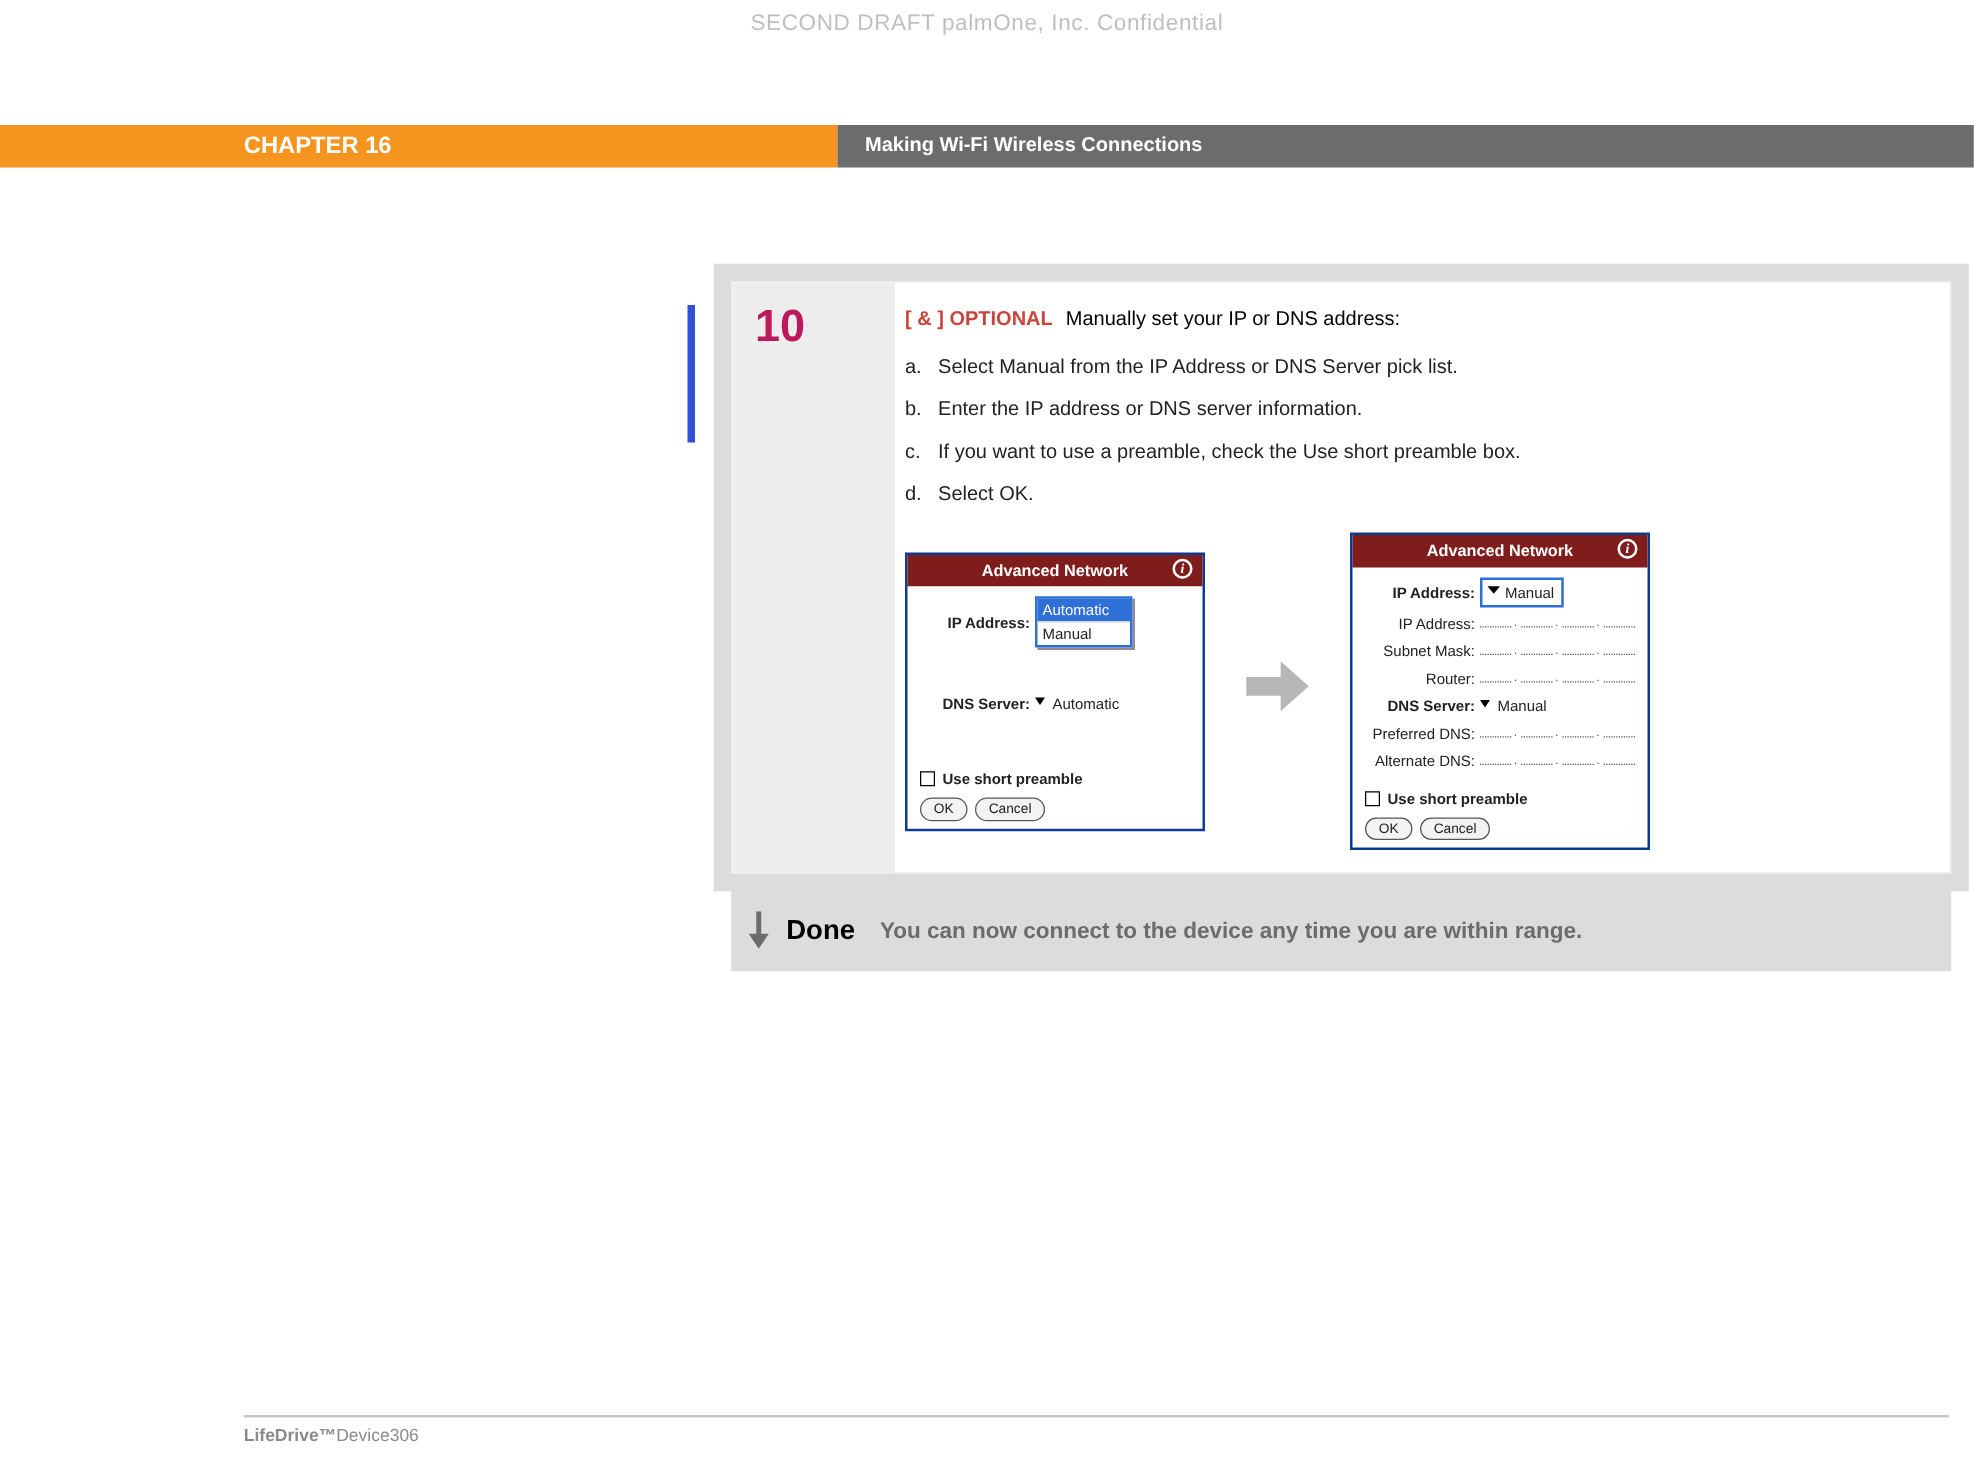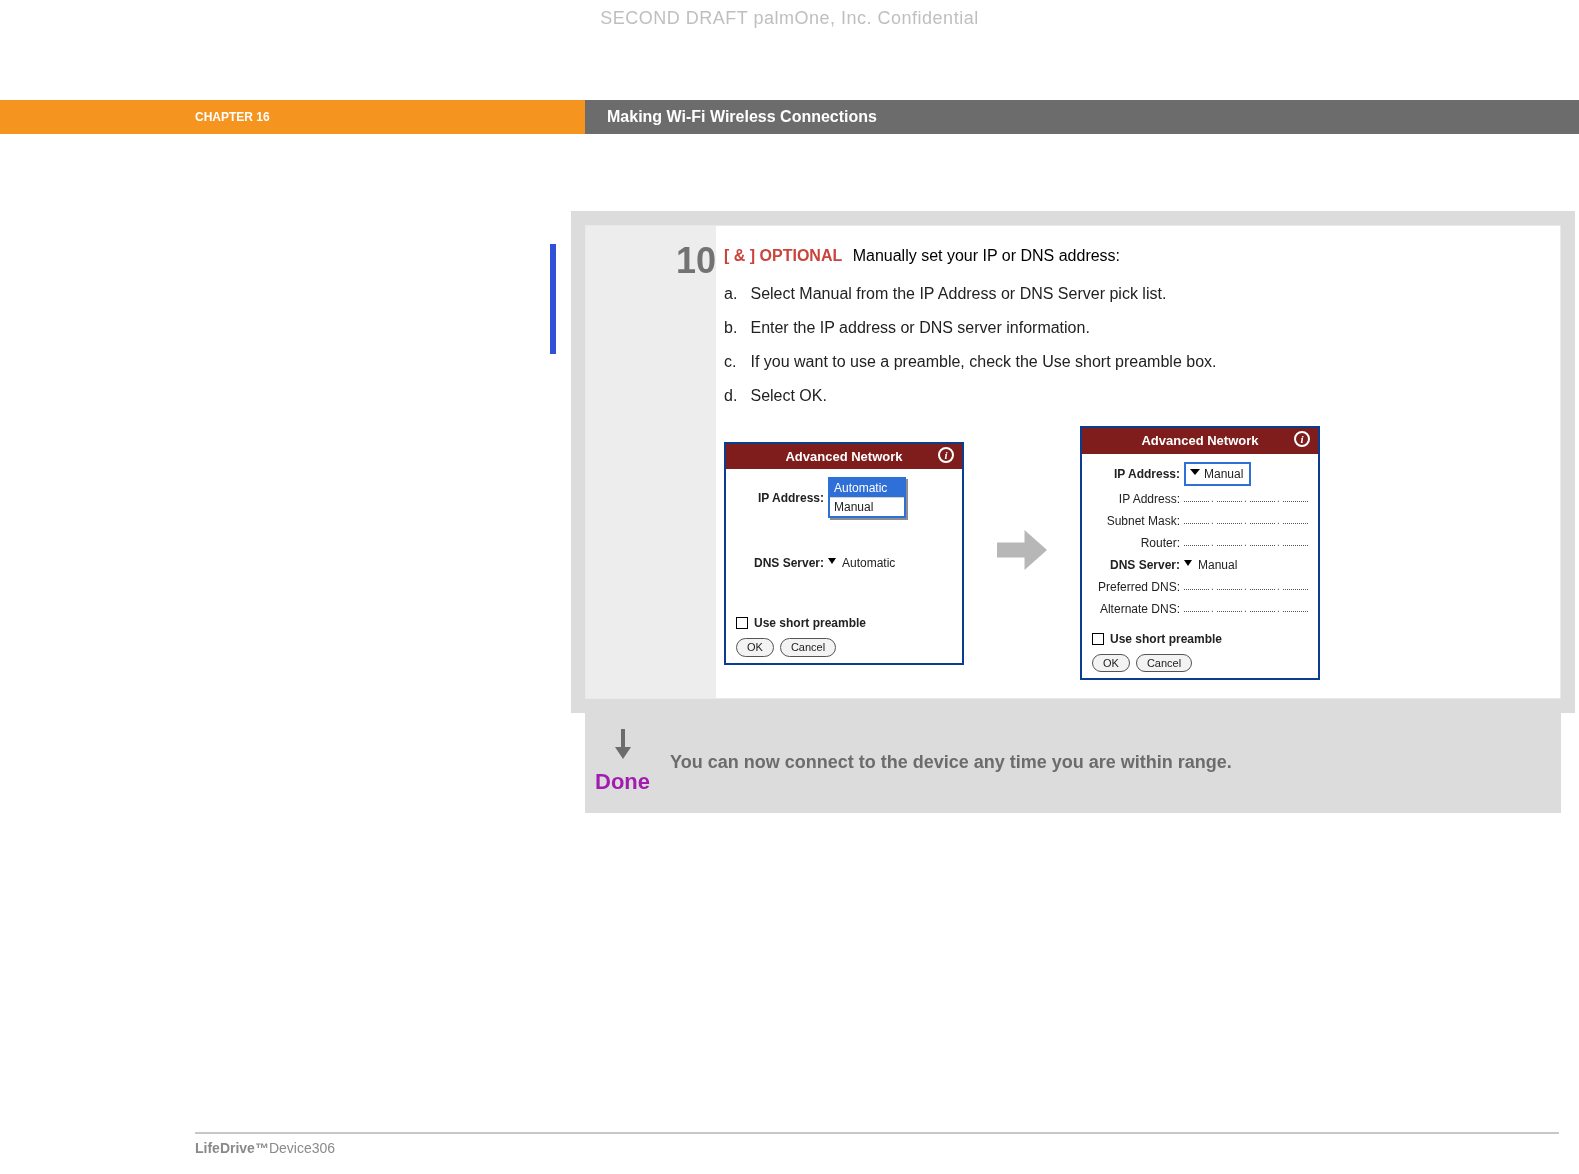--- a/index.html
+++ b/index.html
@@ -26,25 +26,25 @@
       top: 100px;
       left: 0;
       right: 0;
       display: flex;
       height: 34px;
     }
     .chapter-block {
       background: #f5941e;
       color: #fff;
       font-weight: bold;
-      font-size: 12px;
+      font-size: 19px;
       display: flex;
       align-items: center;
       padding-left: 195px;
-      width: 585px;
+      width: 670px;
     }
     .title-block {
       background: #6c6c6c;
       color: #fff;
       font-weight: bold;
       font-size: 16px;
       display: flex;
       align-items: center;
       padding-left: 22px;
       flex: 1;
@@ -61,25 +61,24 @@
       border: 1px solid #e9e9e9;
       display: flex;
       margin-bottom: 12px;
     }
     .step-card.outer {
       box-shadow: 0 0 0 14px #dcdcdc;
     }
     .step-num-col {
       width: 130px;
       background: #ededed;
-      color: #737373;
+      color: #be185d;
       font-size: 36px;
       font-weight: bold;
       padding: 14px 0 0 18px;
-      text-align: right;
     }
     .step-body {
       flex: 1;
       padding: 18px 18px 18px 8px;
       font-size: 16px;
       color: #222;
       line-height: 1.5;
     }
     .opt-tag {
       color: #c9443b;
@@ -231,27 +230,26 @@
     .arrow-between svg { width: 60px; height: 60px; }
     .done-bar {
       background: #dcdcdc;
       display: flex;
       align-items: center;
       padding: 18px 18px 18px 10px;
       gap: 20px;
       margin-top: 0;
     }
     .done-icon {
-      color: #a21caf;
+      color: #000000;
       display: flex;
       align-items: center;
       gap: 10px;
       font-weight: bold;
       font-size: 22px;
-      flex-direction: column;
     }
     .done-icon svg { width: 24px; height: 30px; }
     .done-text {
       color: #6c6c6c;
       font-weight: bold;
       font-size: 18px;
       flex: 1;
     }
     .cont-mark {
       position: absolute;

